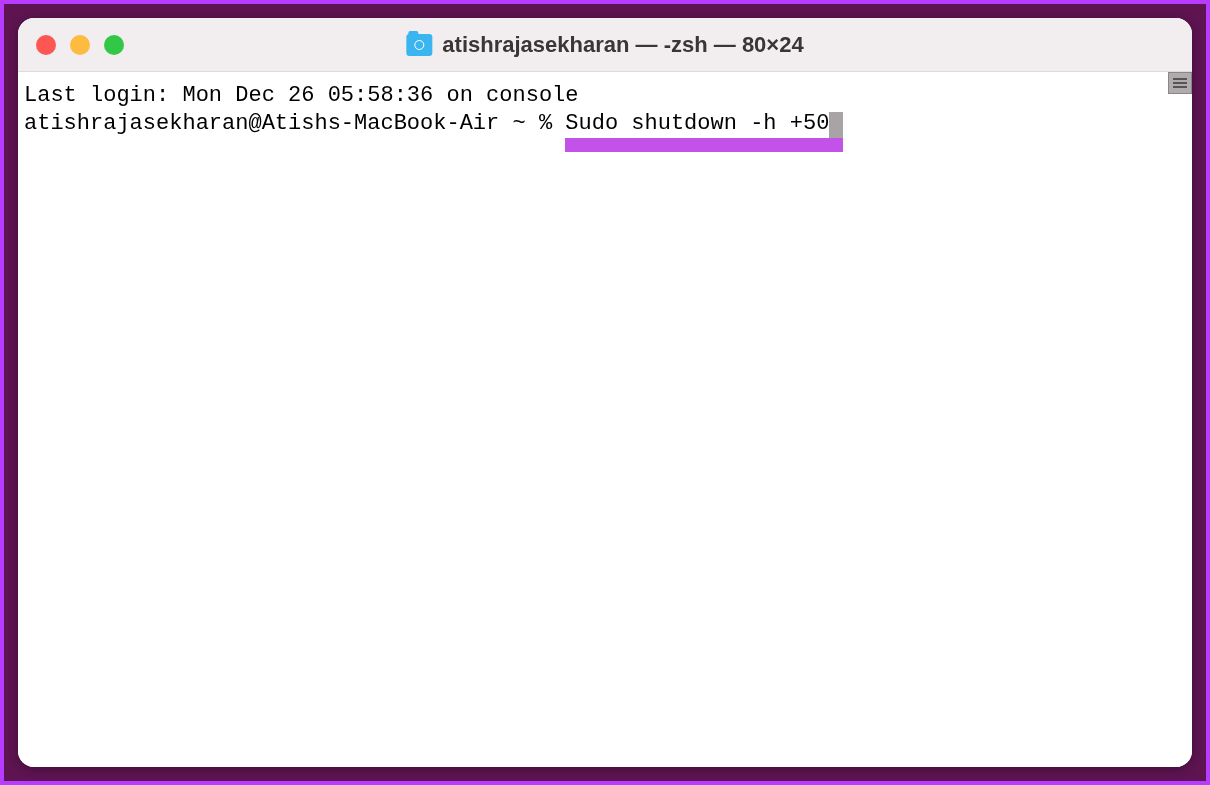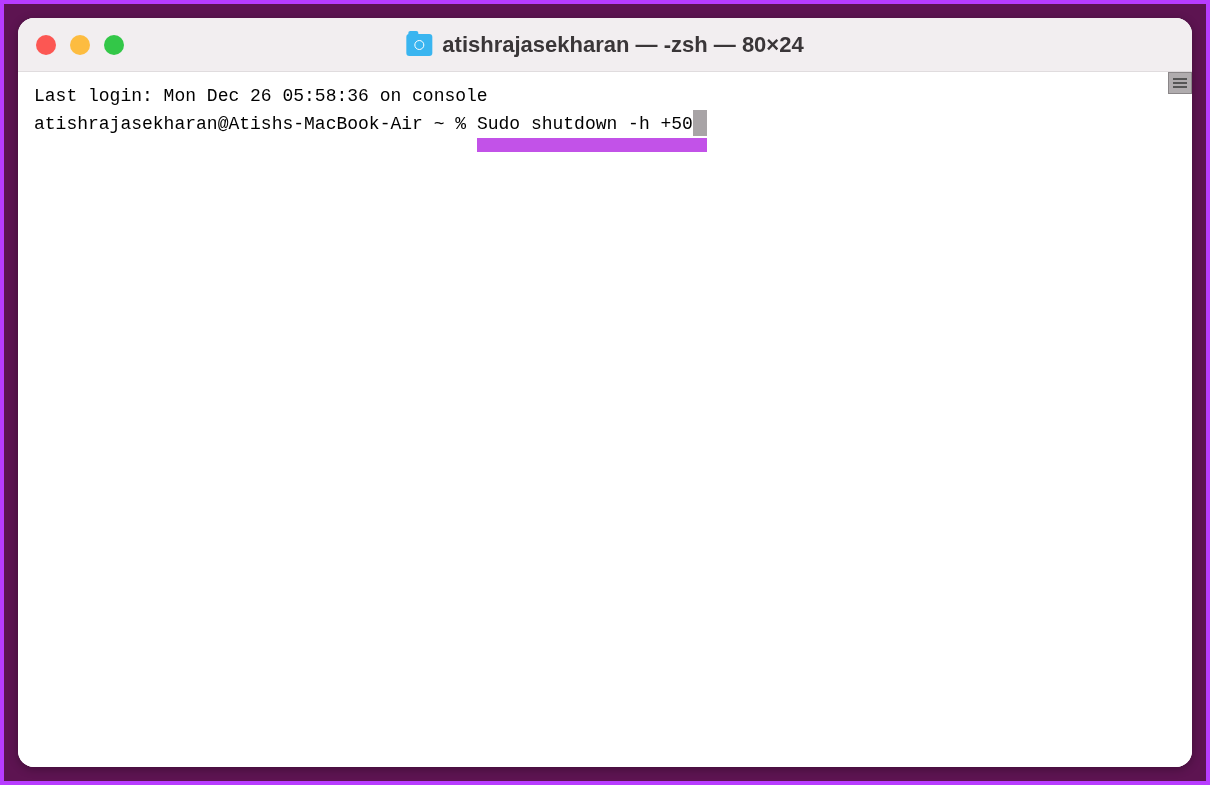--- a/index.html
+++ b/index.html
@@ -84,23 +84,23 @@
       border-radius: 50%;
     }
     .window-title {
       font-size: 22px;
       font-weight: 700;
       color: #3a3638;
     }
     .terminal-body {
       flex: 1;
       background: #ffffff;
-      padding: 10px 16px;
+      padding: 10px 6px;
       font-family: "SF Mono", Menlo, Monaco, "Courier New", monospace;
-      font-size: 18px;
+      font-size: 22px;
       line-height: 28px;
       color: #000000;
       position: relative;
       overflow: hidden;
     }
     .scrollbar-track {
       position: absolute;
       right: 0;
       top: 0;
       width: 24px;

